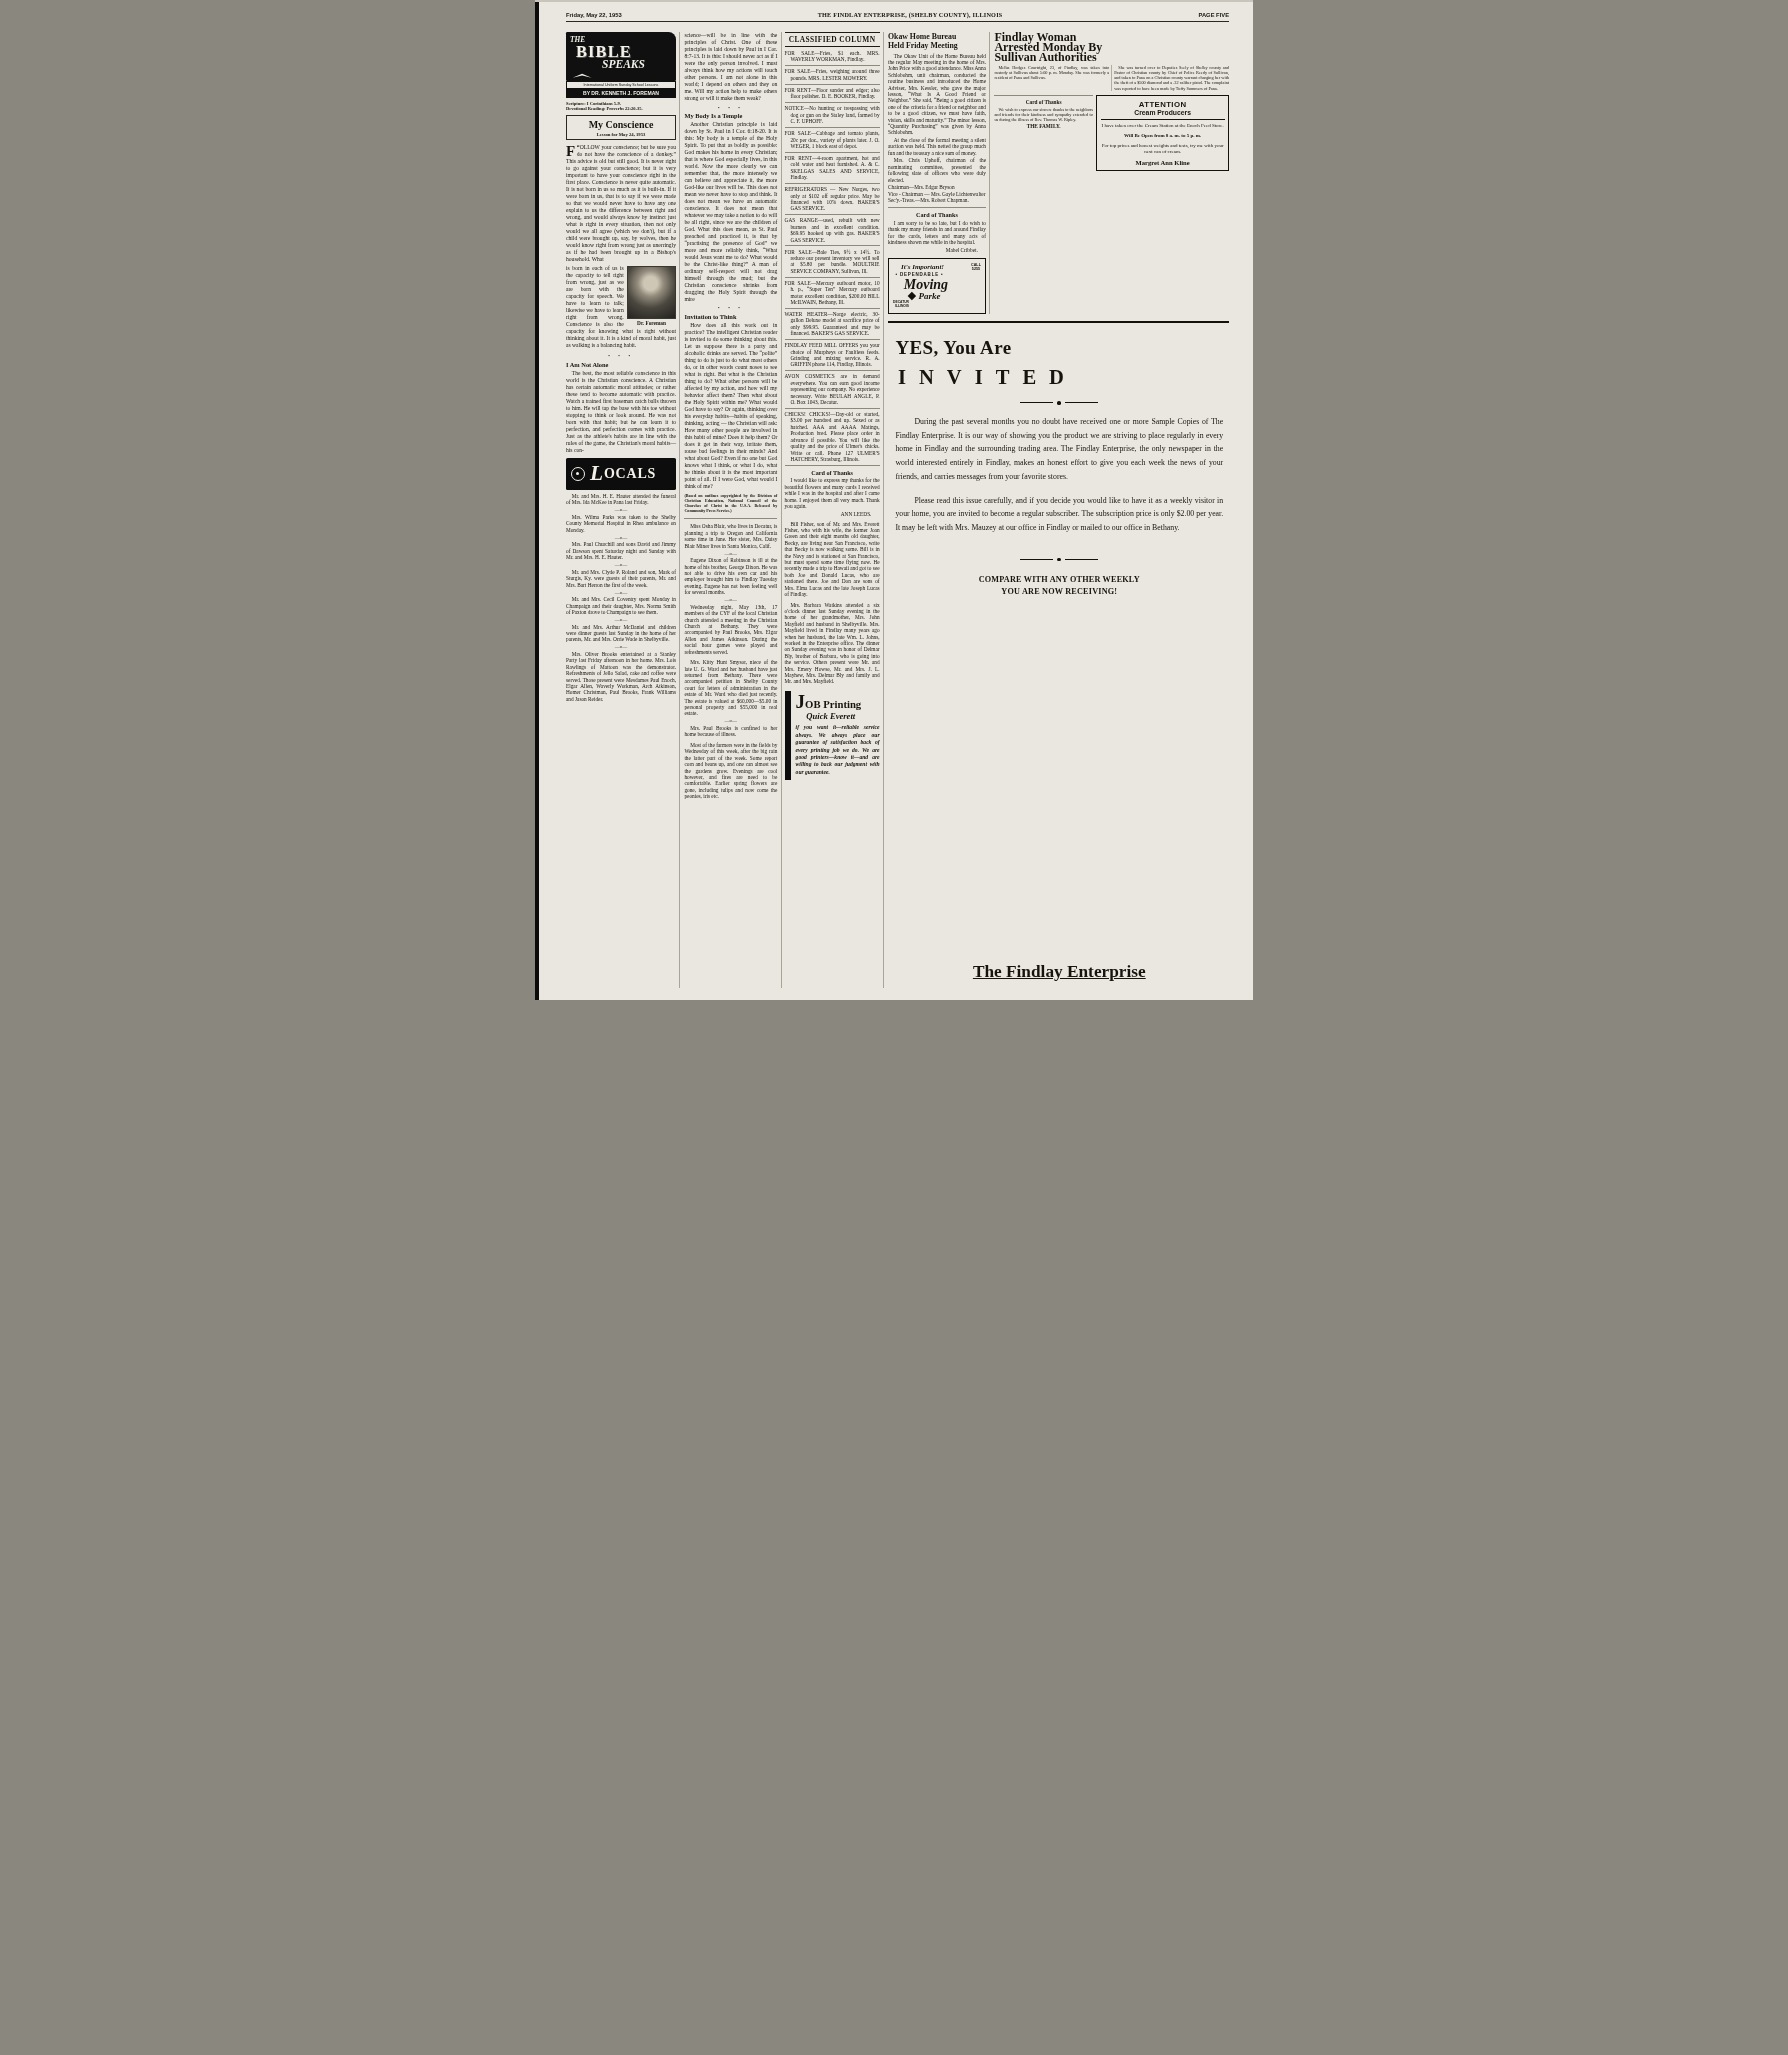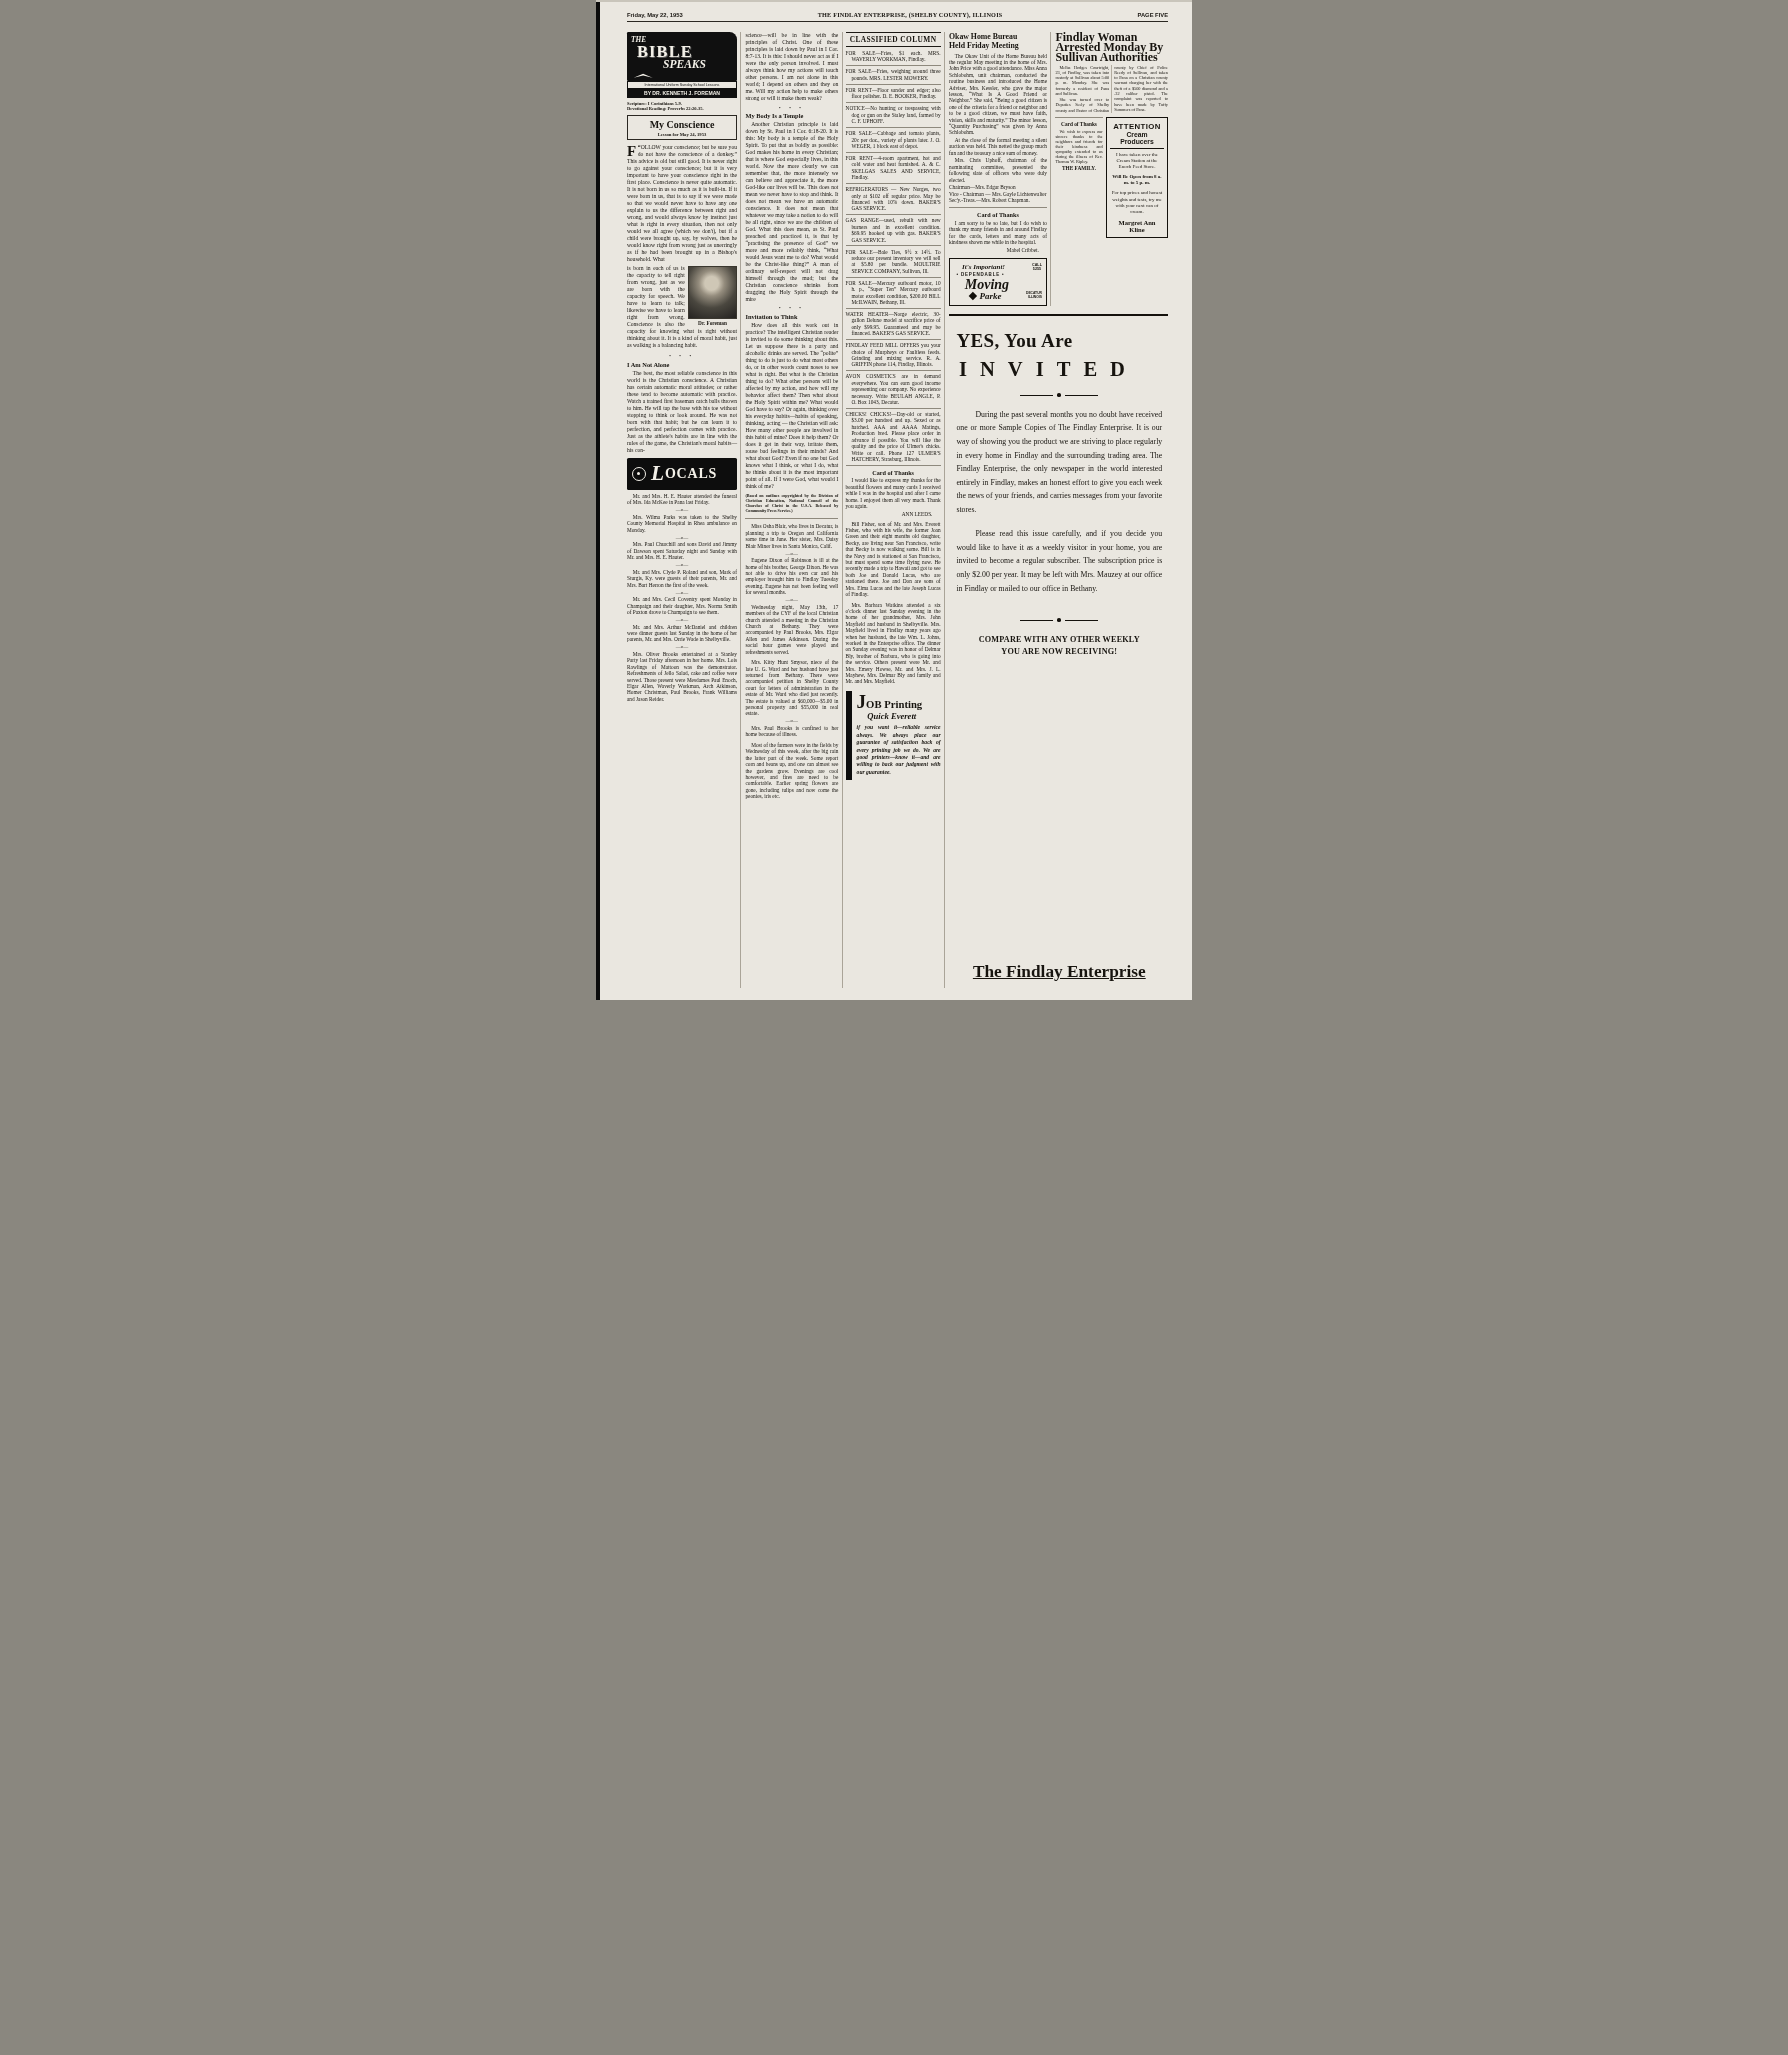--- a/index.html
+++ b/index.html
@@ -1,18 +1,18 @@
 <!DOCTYPE html>
 <html style="font-size:6.6px"><head>
 <meta charset="utf-8">
 <style>
   * { margin:0; padding:0; box-sizing:border-box; }
   html,body { background:#8a877f; }
   body { font-family:"Liberation Serif", serif; color:#17140f; }
-  .page { position:relative; width:596px; height:1000px; margin:0 auto; background:#eae7e0; overflow:hidden; }
+  .page { position:relative; width:718px; height:1000px; margin:0 auto; background:#eae7e0; overflow:hidden; }
   .edge-left { position:absolute; left:0; top:0; width:4.1px; height:100%; background:#0b0b0b; }
   .edge-top { position:absolute; left:0; top:0; width:100%; height:1.6px; background:#c9c5bb; }
 
   
   .pg-header { position:absolute; top:10.7px; left:31px; right:24px; display:flex; justify-content:space-between; align-items:baseline; border-bottom:0.8px solid #2b2822; padding-bottom:3.3px; }
   .pg-header .hdate, .pg-header .hpage { font:bold 5.8px "Liberation Sans", sans-serif; }
   .pg-header .hmast { font:bold 6.2px "Liberation Serif", serif; letter-spacing:0.2px; }
 
   
   .content { position:absolute; top:32px; left:31px; right:24px; bottom:12.3px; display:flex; gap:0; }
@@ -86,21 +86,21 @@
   .officer { font-size:5.3px; line-height:6.6px; }
   .okawcard { border-top:0.4px solid #8e897d; margin-top:3.3px; }
 
   
   .moving-ad { border:0.8px solid #14110c; margin-top:5.8px; padding:3.3px 4.1px 4.1px; }
   .mv-row1 { display:flex; justify-content:space-between; align-items:flex-start;margin-left:8px; }
   .mv-imp { font:italic bold 7px "Liberation Serif", serif; }
   .mv-call { font:bold 3.7px/4.1px "Liberation Sans", sans-serif; text-align:center; }
   .mv-dep { font:bold 4.5px "Liberation Sans", sans-serif; letter-spacing:0.8px; margin:1.6px 0 0 2.5px; }
   .mv-word { font:italic bold 14px "Liberation Serif", serif; margin-left:10.7px; margin-top:-0.8px; }
-  .mv-row2 { display:flex; justify-content:space-between; align-items:center; margin-top:-1.6px; }
+  .mv-row2 { display:flex; justify-content:space-between; align-items:flex-start; margin-top:-1.6px;flex-direction:column; }
   .mv-parke { font:italic bold 9px "Liberation Serif", serif; margin-left:16.4px; }
   .mv-parke::before { content:""; display:inline-block; width:5.8px; height:5.8px; background:#14110c; transform:rotate(45deg); margin-right:3.3px; }
   .mv-city { font:bold 3.3px/3.7px "Liberation Sans", sans-serif; text-align:right; }
 
   
   .news-head.big { font-size:12px; line-height:10px; }
   .arrest-body { column-count:2; column-gap:5px; column-rule:0.4px solid #b3ada0; font-size:4.3px; line-height:5.3px; }
   .arrest-body p { text-indent:4.1px; margin-bottom:0.8px; text-align:justify; }
   .col5-row { display:flex; gap:3.3px; margin-top:4.1px; }
   .family-card { width:42%; }

